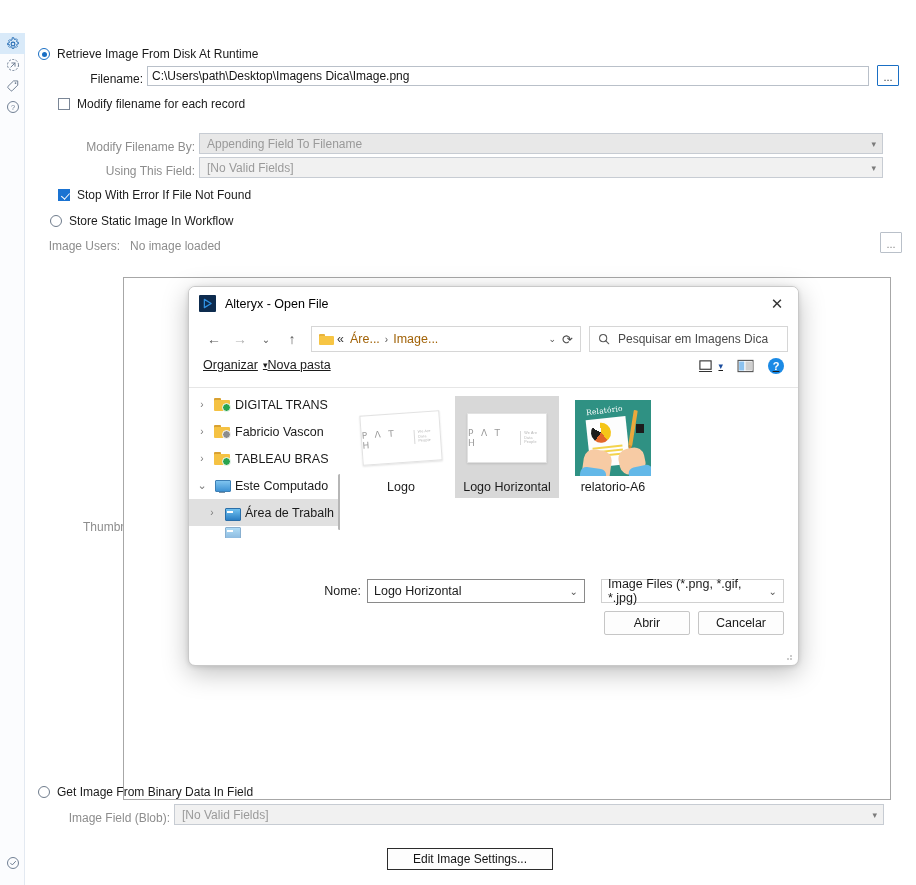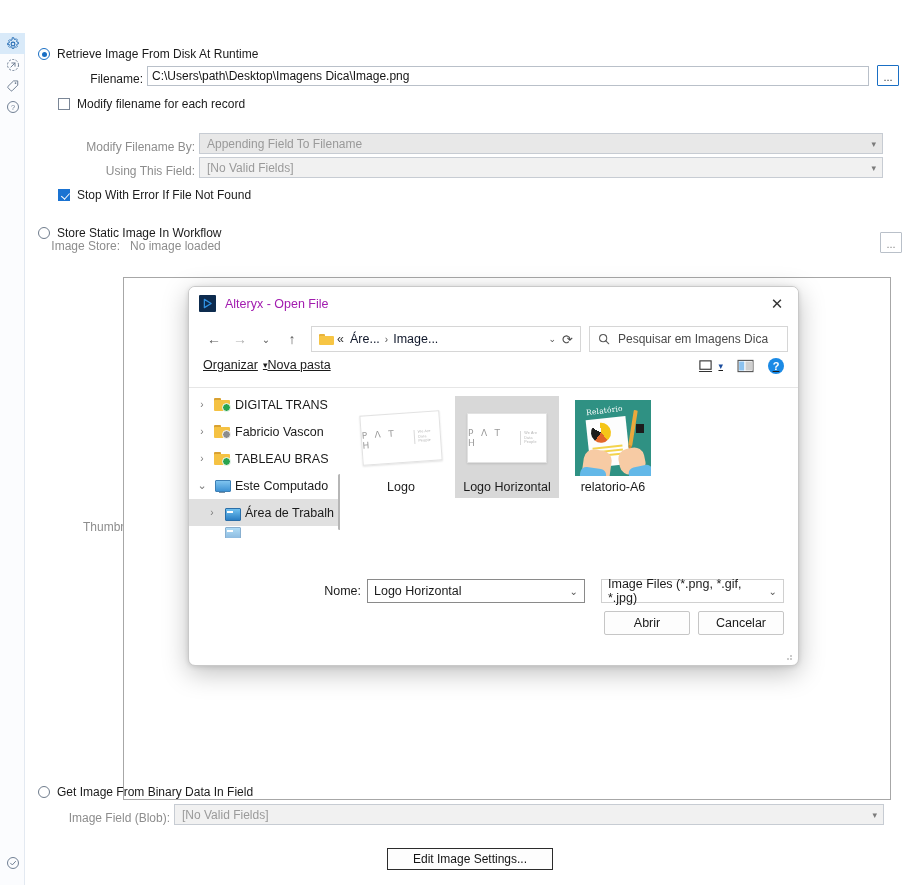--- a/index.html
+++ b/index.html
@@ -143,21 +143,21 @@
   .dlg-title {
     height: 33px; display: flex; align-items: center;
     padding-left: 10px; background: #ffffff;
     position: relative;
   }
   .alteryx-logo {
     width: 17px; height: 17px; background: #0d2b4e;
     display: flex; align-items: center; justify-content: center;
     border-radius: 1px; flex: 0 0 auto;
   }
-  .dlg-title-text { margin-left: 9px; font-size: 12.5px; color: #a21caf; }
+  .dlg-title-text { margin-left: 9px; font-size: 12.5px; color: #000000; }
   .dlg-close {
     position: absolute; right: 0; top: 0; width: 42px; height: 33px;
     display: flex; align-items: center; justify-content: center;
     color: #333; font-size: 15px; cursor: pointer;
   }
 
   .dlg-nav {
     height: 38px; display: flex; align-items: center;
     padding: 0 10px 0 12px; gap: 0;
   }
@@ -175,21 +175,21 @@
     width: 15px; height: 12px; position: relative; flex: 0 0 auto;
   }
   .folder-ico:before {
     content:''; position:absolute; left:0; top:1px; width:6px; height:3px;
     background:#e8b33c; border-radius:1px 1px 0 0;
   }
   .folder-ico:after {
     content:''; position:absolute; left:0; top:3px; width:15px; height:9px;
     background:#f7c544; border-radius:1px;
   }
-  .crumb { font-size: 12.5px; color: #0f172a; margin: 0 3px; }
+  .crumb { font-size: 12.5px; color: #a16207; margin: 0 3px; }
   .crumb-sep { color: #555; font-size: 10px; margin: 0 2px; }
   .crumb-caret { margin-left: auto; color: #555; font-size: 9px; padding: 0 6px; }
   .refresh { color: #4a4a4a; font-size: 13px; padding-right: 2px; cursor: pointer; }
   .searchbox {
     width: 199px; height: 26px; border: 1px solid #d6d6d6; background: #fff;
     display: flex; align-items: center; padding-left: 8px; gap: 8px;
   }
   .search-ph { font-size: 12px; color: #4a4a4a; }
 
   .dlg-toolbar {
@@ -427,27 +427,27 @@
         <span>[No Valid Fields]</span>
         <span class="caret">▾</span>
       </span>
     </div>
 
     <div class="radio-row" style="position:absolute;left:33px;top:155px;">
       <span class="chk checked"></span>
       <span class="lbl">Stop With Error If File Not Found</span>
     </div>
 
-    <div class="radio-row" style="position:absolute;left:13px;top:181px;margin-top:12px;">
+    <div class="radio-row" style="position:absolute;left:25px;top:181px;">
       <span class="radio"></span>
       <span class="lbl">Store Static Image In Workflow</span>
     </div>
 
     <div class="field-row" style="position:absolute;left:0px;top:206px;width:891px;">
-      <span class="field-label dim" style="width:95px;">Image Store:</span>
+      <span class="field-label dim" style="width:95px;">Image Users:</span>
       <span class="lbl-dim" style="margin-left:10px;">No image loaded</span>
       <span class="btn-ellipsis plain" style="position:absolute;left:855px;">...</span>
     </div>
 
     <span class="lbl-dim" style="position:absolute;left:58px;top:487px;">Thumbnail:</span>
 
     <div class="thumb-box"></div>
 
     <div class="radio-row" style="position:absolute;left:13px;top:752px;">
       <span class="radio"></span>

